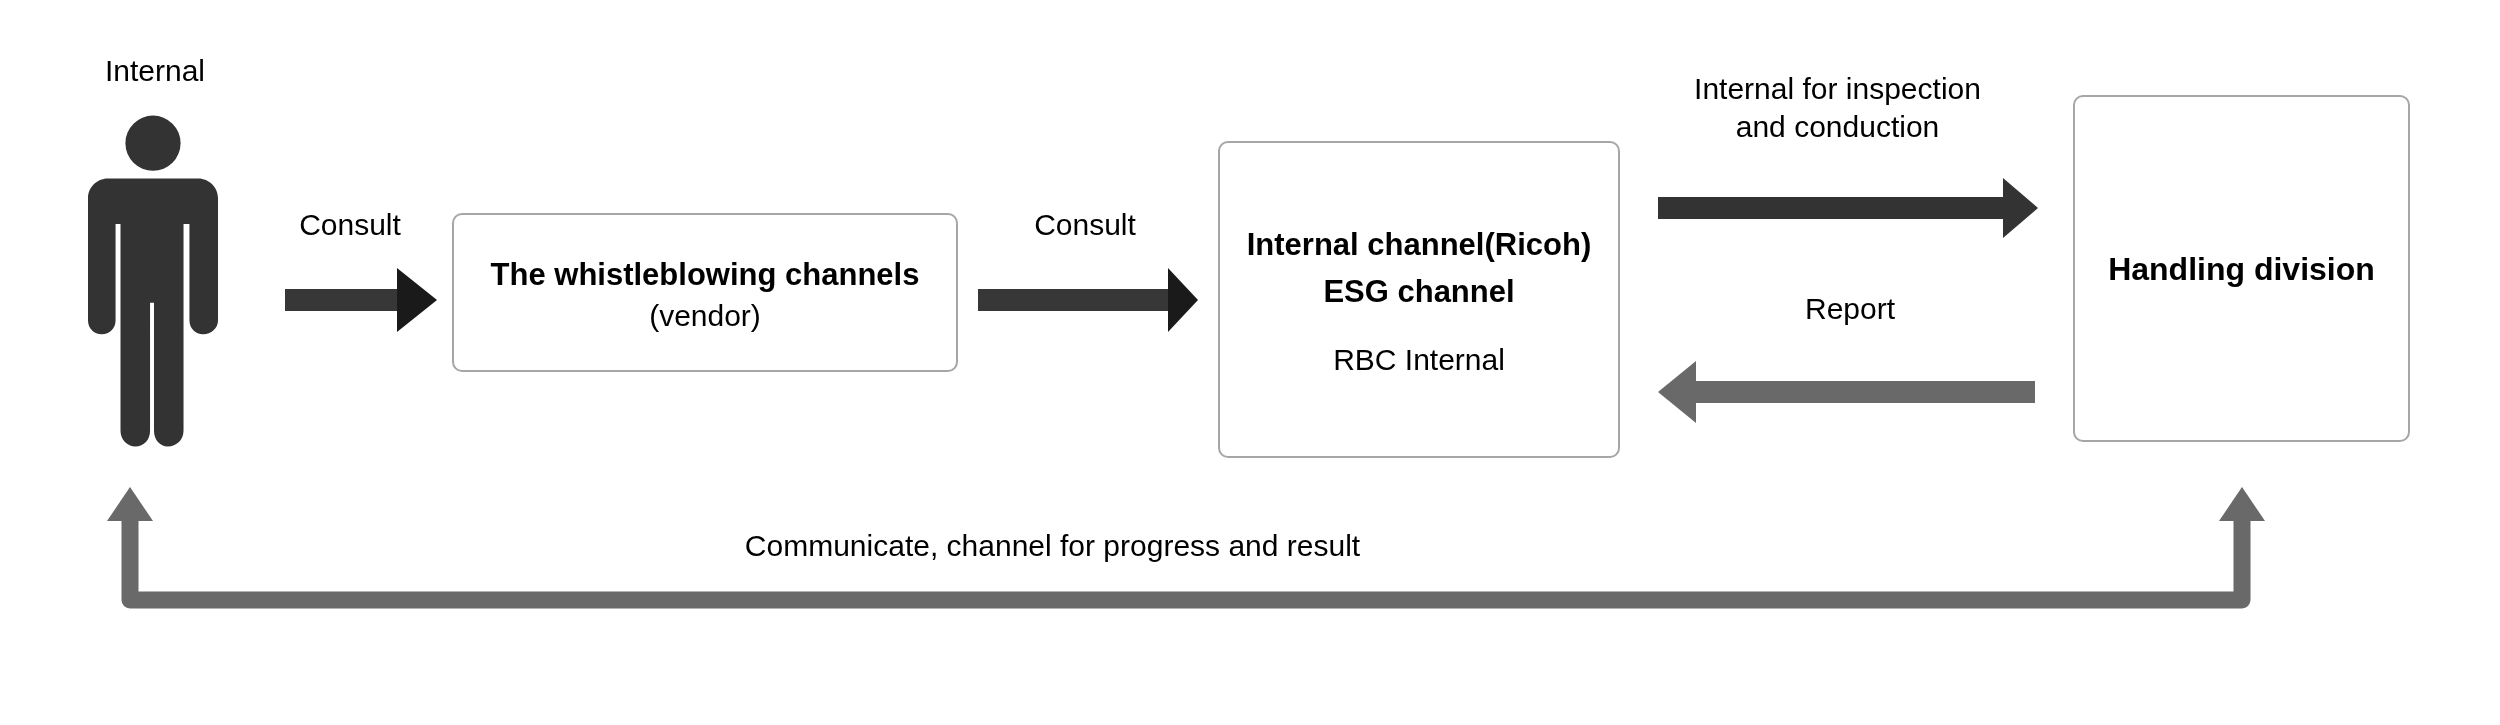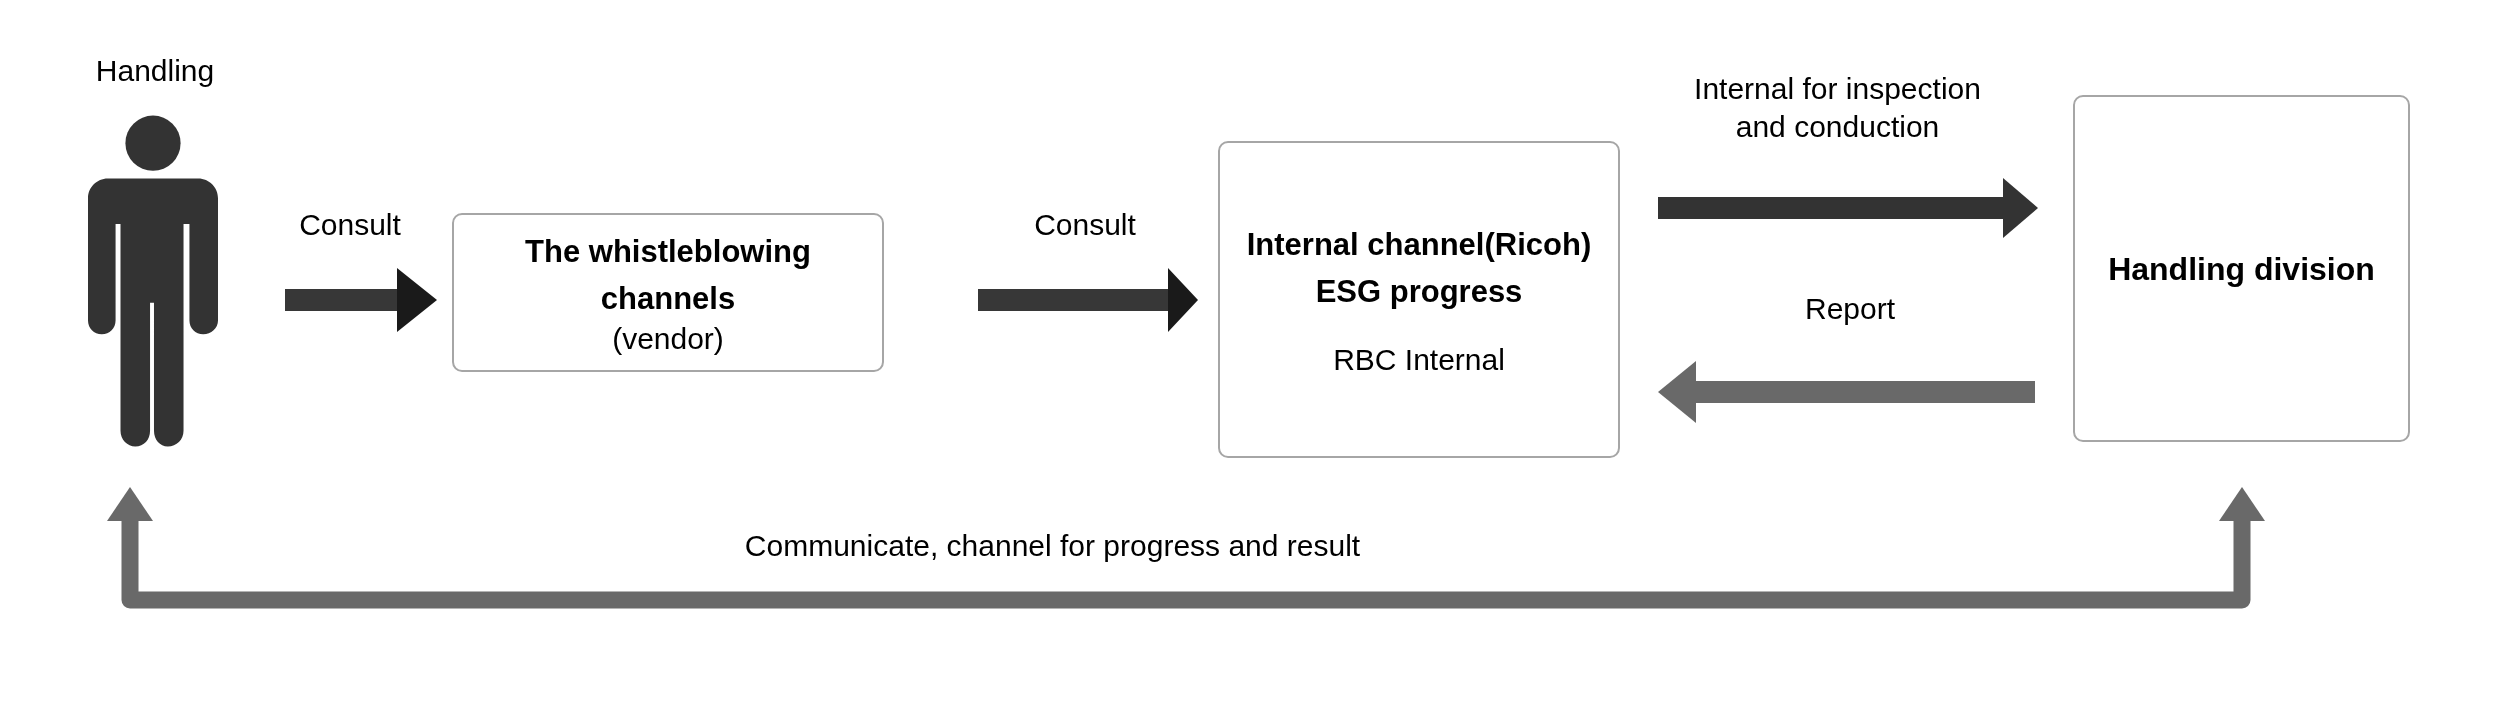--- a/index.html
+++ b/index.html
@@ -49,53 +49,53 @@
   .box1 .box-subtitle { margin-top: 0; }
   .box2 .box-subtitle { margin-top: 28px; }
   .box3 .box-title { font-size: 32px; text-align: right; }
   svg { display: block; }
 </style>
 </head>
 <body>
 
 <div class="canvas">
 
-  <div class="abs label" style="left:55px; top:52px; width:200px;">Handling</div>
+  <div class="abs label" style="left:55px; top:52px; width:200px;">Internal</div>
 
   <svg class="abs" style="left:88px; top:114px;" width="130" height="338" viewBox="0 0 132 340">
     <circle cx="66" cy="28" r="28" fill="#333333"></circle>
     <path d="M20,64 L112,64 C123,64 132,73 132,84 L132,208 C132,216 125,222 117,222
          C109,222 103,216 103,208 L103,110 L97,110 L97,320 C97,329 90,336 81,336
          C73,336 67,329 67,320 L67,190 L63,190 L63,320 C63,329 57,336 48,336
          C40,336 33,329 33,320 L33,110 L28,110 L28,208 C28,216 22,222 14,222
          C6,222 0,216 0,208 L0,84 C0,73 9,64 20,64 Z" fill="#333333"></path>
   </svg>
 
   <div class="abs label" style="left:260px; top:206px; width:180px;">Consult</div>
 
   <svg class="abs" style="left:285px; top:268px;" width="152" height="64" viewBox="0 0 152 64">
     <rect x="0" y="21" width="116" height="22" fill="#373737"></rect>
     <polygon points="112,0 152,32 112,64" fill="#1a1a1a"></polygon>
   </svg>
 
-  <div class="node-box box1" style="left:452px; top:213px; width:432px; height:159px;">
+  <div class="node-box box1" style="left:452px; top:213px; width:506px; height:159px;">
     <div class="box-title">The whistleblowing channels</div>
     <div class="box-subtitle">(vendor)</div>
   </div>
 
   <div class="abs label" style="left:995px; top:206px; width:180px;">Consult</div>
 
   <svg class="abs" style="left:978px; top:268px;" width="220" height="64" viewBox="0 0 220 64">
     <rect x="0" y="21" width="194" height="22" fill="#373737"></rect>
     <polygon points="190,0 220,32 190,64" fill="#1a1a1a"></polygon>
   </svg>
 
   <div class="node-box box2" style="left:1218px; top:141px; width:402px; height:317px;">
     <div class="box-title">Internal channel(Ricoh)</div>
-    <div class="box-title">ESG progress</div>
+    <div class="box-title">ESG channel</div>
     <div class="box-subtitle">RBC Internal</div>
   </div>
 
   <div class="abs label label-multiline" style="left:1650px; top:70px; width:375px;">
     <div>Internal for inspection</div>
     <div>and conduction</div>
   </div>
 
   <svg class="abs" style="left:1658px; top:178px;" width="380" height="60" viewBox="0 0 380 60">
     <rect x="0" y="19" width="348" height="22" fill="#333333"></rect>

